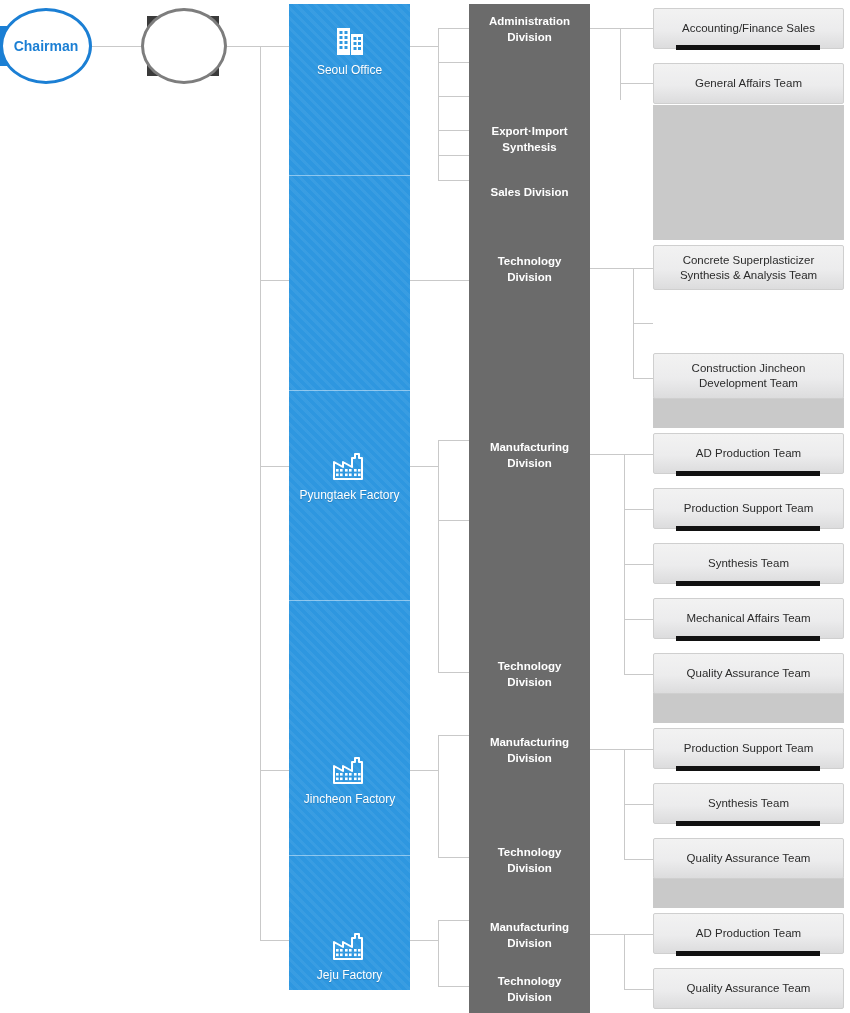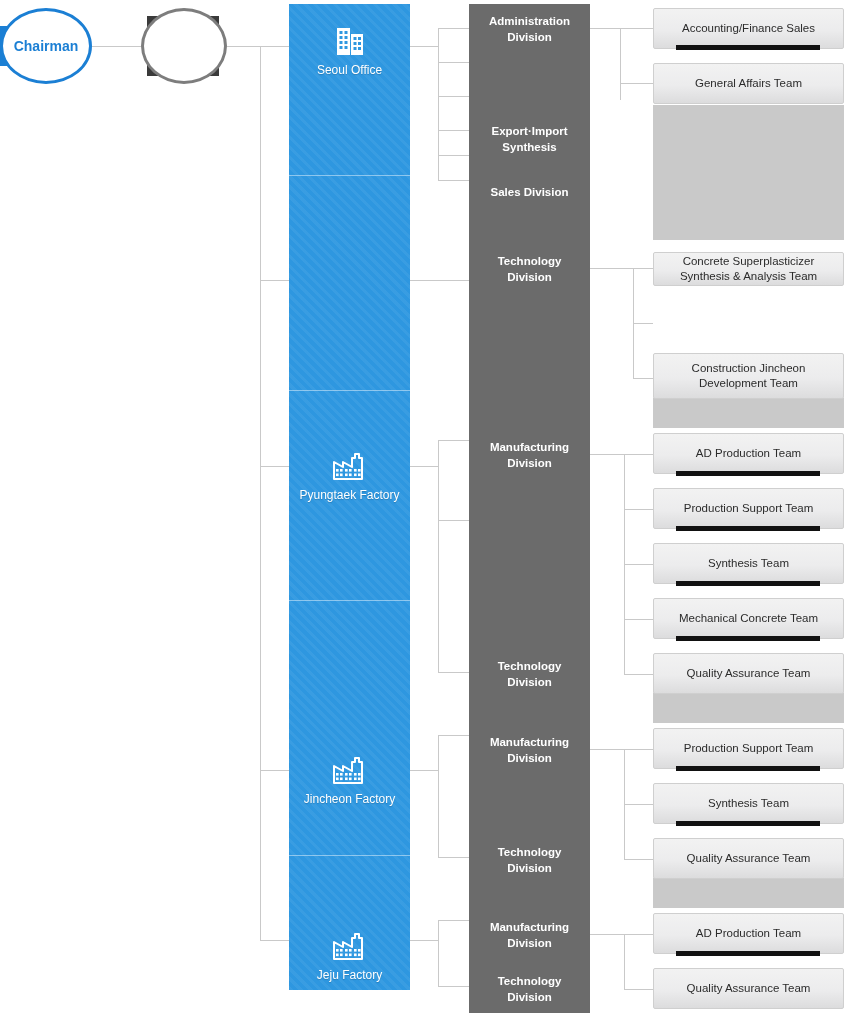--- a/index.html
+++ b/index.html
@@ -430,21 +430,21 @@
 
   <div class="team" style="top:8px; height:41px;">
     <span>Accounting/Finance Sales</span>
   </div>
   <div class="team-underline" style="left:676px; top:45px; width:144px;"></div>
 
   <div class="team" style="top:63px; height:41px;">
     <span>General Affairs Team</span>
   </div>
 
-  <div class="team" style="top:252px; height:34px;">
+  <div class="team" style="top:245px; height:45px;">
     <span>
       <span>Concrete Superplasticizer</span><br>
       <span>Synthesis &amp; Analysis Team</span>
     </span>
   </div>
 
 
   <div class="team" style="top:353px; height:46px;">
     <span>
       <span>Construction Jincheon</span><br>
@@ -461,21 +461,21 @@
     <span>Production Support Team</span>
   </div>
   <div class="team-underline" style="left:676px; top:526px; width:144px;"></div>
 
   <div class="team" style="top:543px; height:41px;">
     <span>Synthesis Team</span>
   </div>
   <div class="team-underline" style="left:676px; top:581px; width:144px;"></div>
 
   <div class="team" style="top:598px; height:41px;">
-    <span>Mechanical Concrete Team</span>
+    <span>Mechanical Affairs Team</span>
   </div>
   <div class="team-underline" style="left:676px; top:636px; width:144px;"></div>
 
   <div class="team" style="top:653px; height:41px;">
     <span>Quality Assurance Team</span>
   </div>
 
   <div class="team" style="top:728px; height:41px;">
     <span>Production Support Team</span>
   </div>

